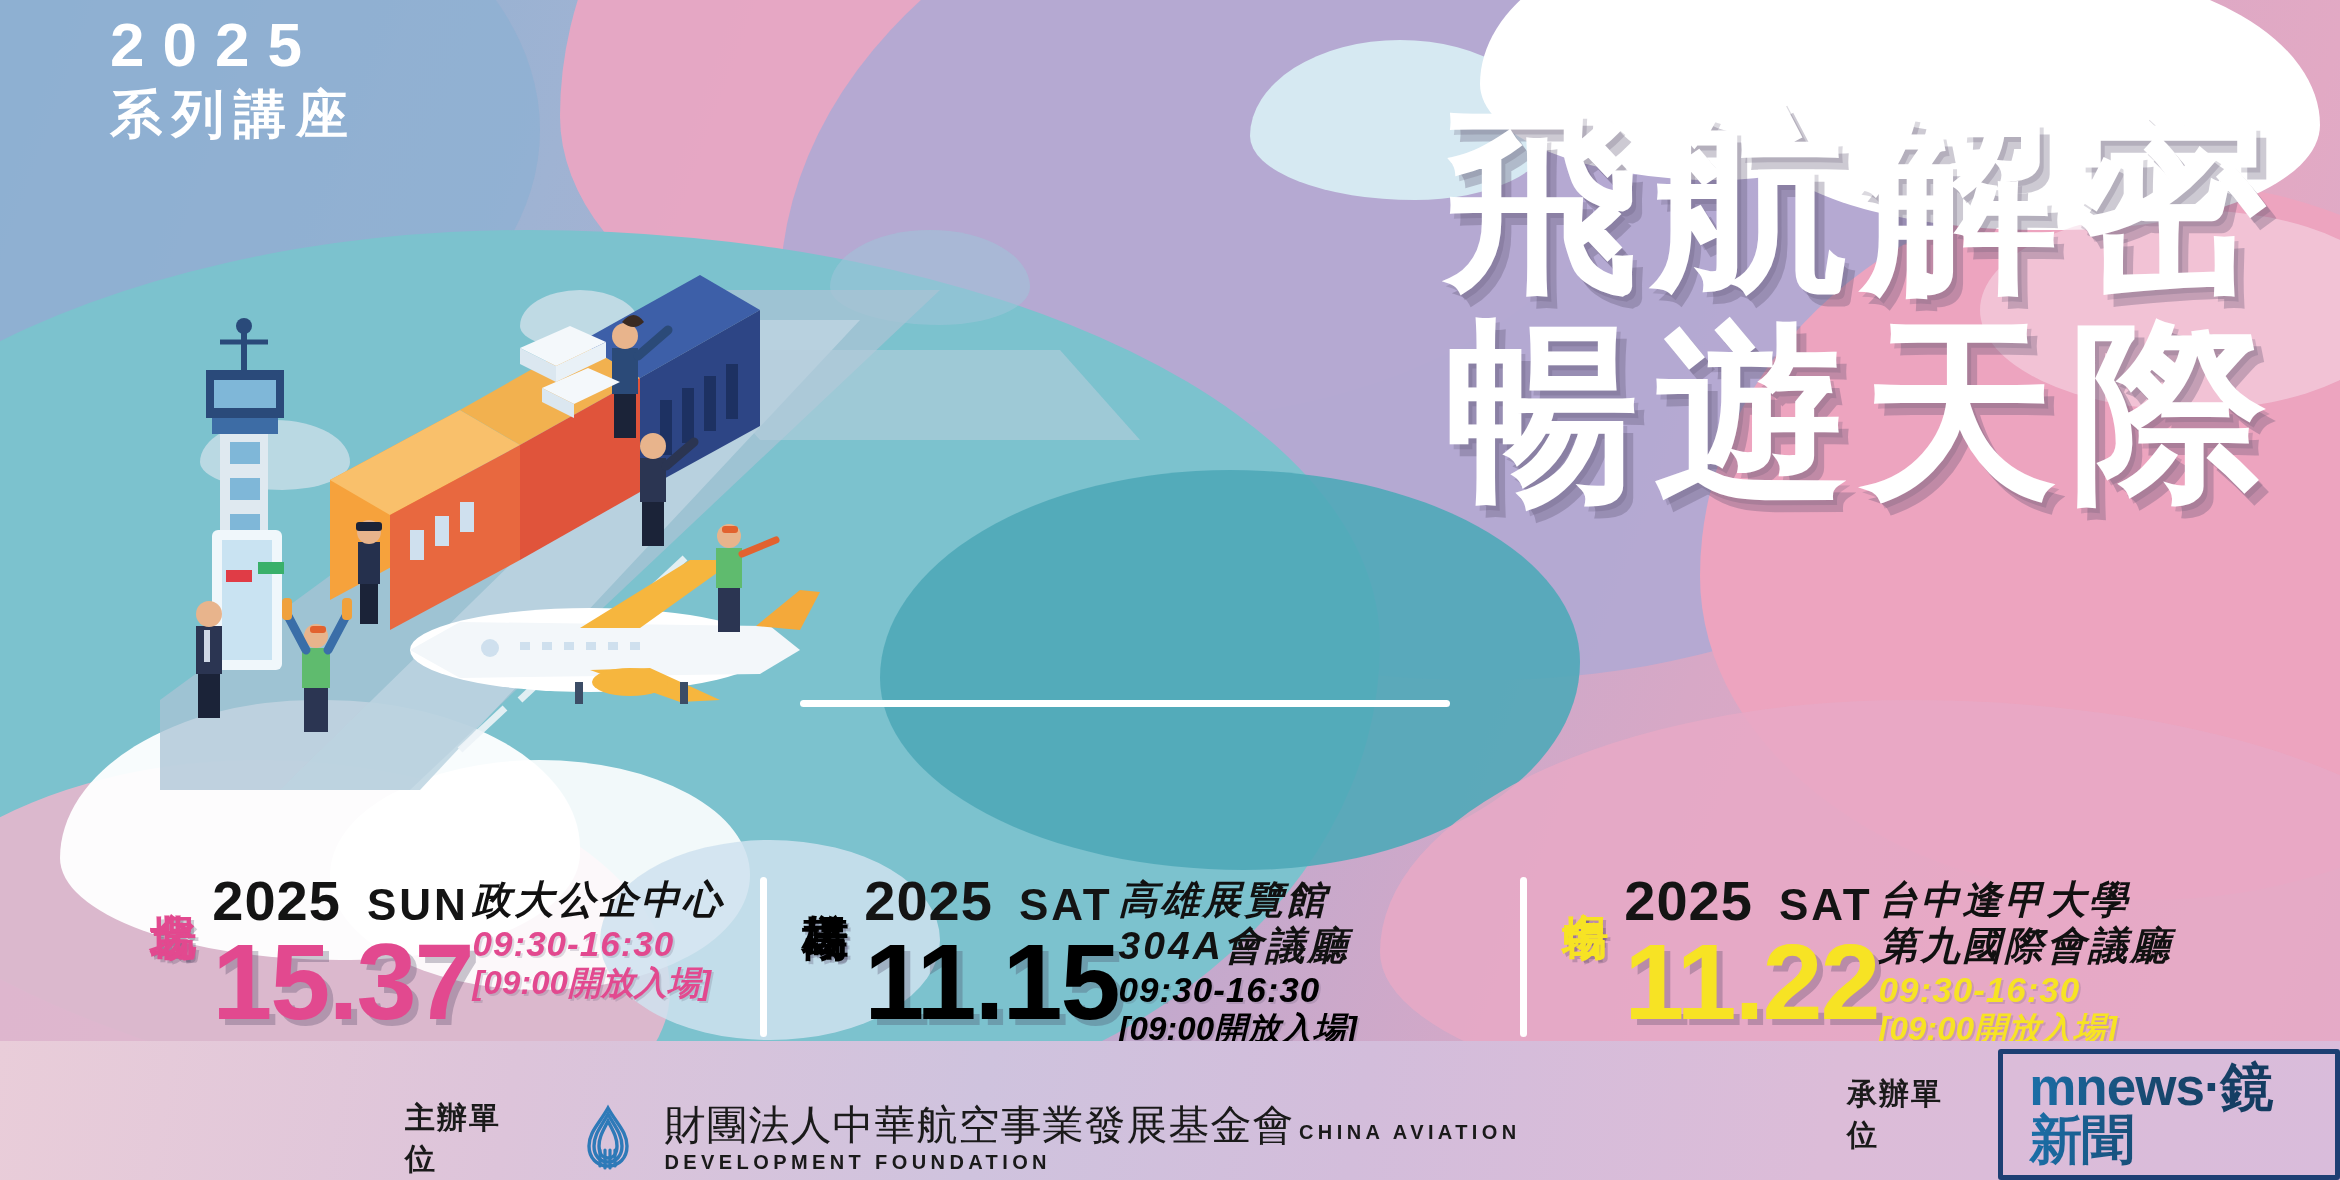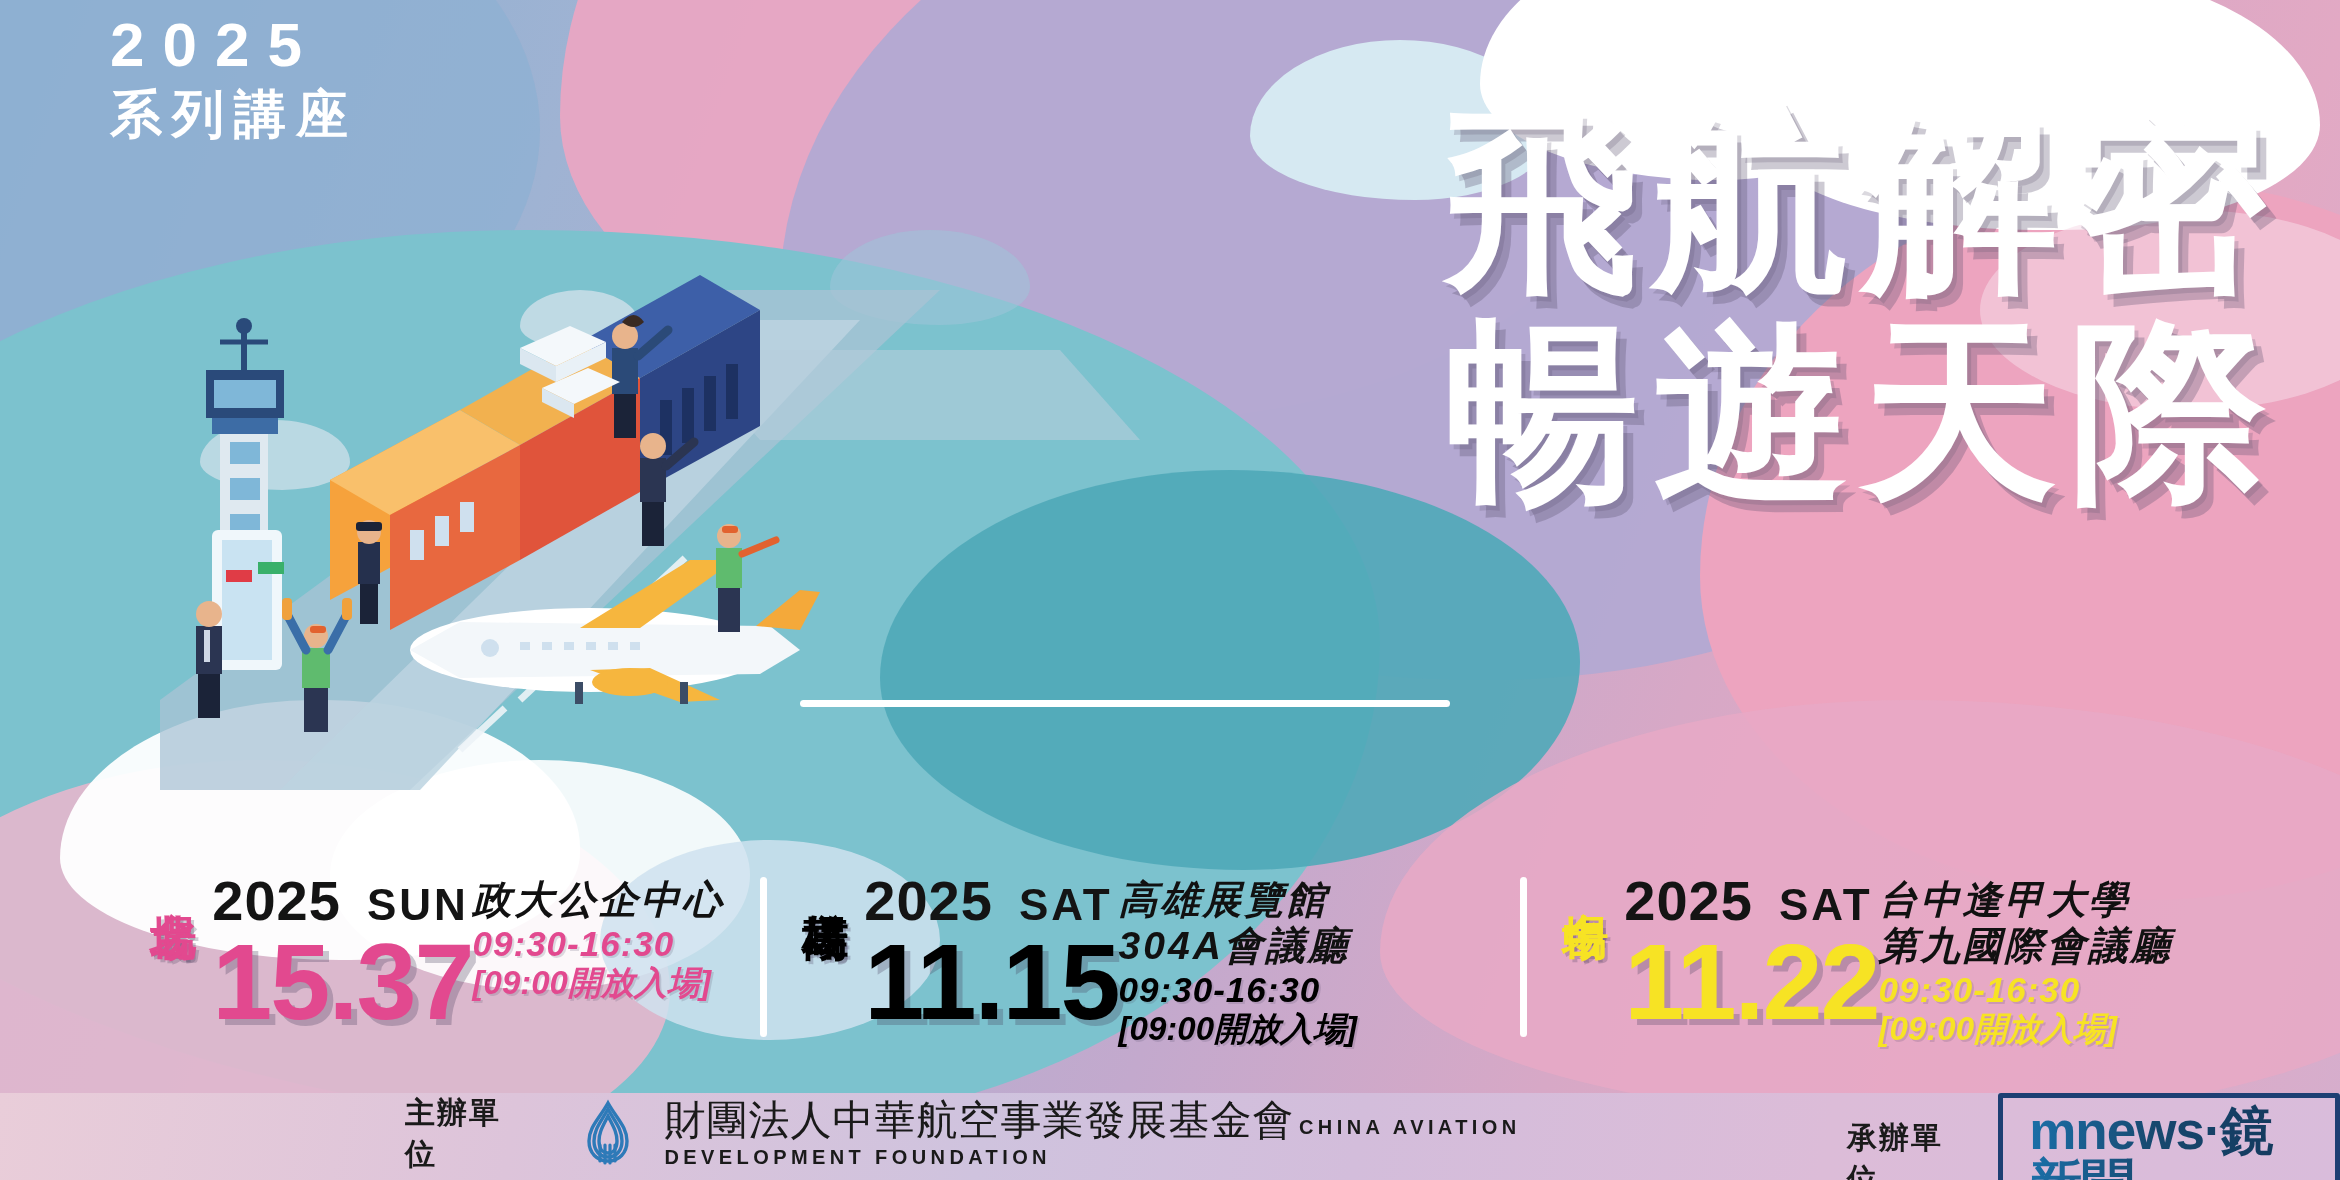--- a/index.html
+++ b/index.html
@@ -106,23 +106,23 @@
            text-shadow:2px 2px 0 rgba(80,70,100,.18); }
   .vdoor { font-size:33px; font-weight:bold; line-height:1.18; letter-spacing:0px; white-space:nowrap;
            text-shadow:2px 2px 0 rgba(80,70,100,.18); }
 
   
   .c-pink  { color:#e2498f; }
   .c-green { color:#000000; }
   .c-yellow{ color:#f7e324; }
 
   
-  .footer { position:absolute; left:0; right:0; bottom:0; height:87px; z-index:50;
+  .footer { position:absolute; left:0; right:0; bottom:0; height:139px; z-index:50;
             background:linear-gradient(100deg,#e9cdd9 0%,#ddc4da 22%,#cfc3de 42%,#d3bddb 58%,#dcbcd8 78%,#d9bcdb 100%);
-            display:flex; align-items:flex-start; }
+            display:flex; align-items:flex-end; }
   .f-host { display:flex; align-items:center; margin-left:405px; }
   .f-label { font-size:30px; font-weight:bold; color:#1a1a1a; letter-spacing:2px; }
   .cadf-logo { width:78px; height:78px; margin-left:58px; position:relative; }
   .cadf-text { margin-left:18px; }
   .cadf-zh { font-size:41px; font-weight:normal; color:#1a1a1a; letter-spacing:1px; line-height:1.1; }
   .cadf-en { font-size:20px; font-weight:bold; color:#1a1a1a; letter-spacing:4.4px; line-height:1.3;
              margin-top:3px; }
   .f-org { display:flex; align-items:center; margin-left:150px; }
   .mnews-box { margin-left:48px; border:5px solid #1d3f73; border-radius:3px;
                padding:6px 26px 9px 26px; display:flex; align-items:center; }

